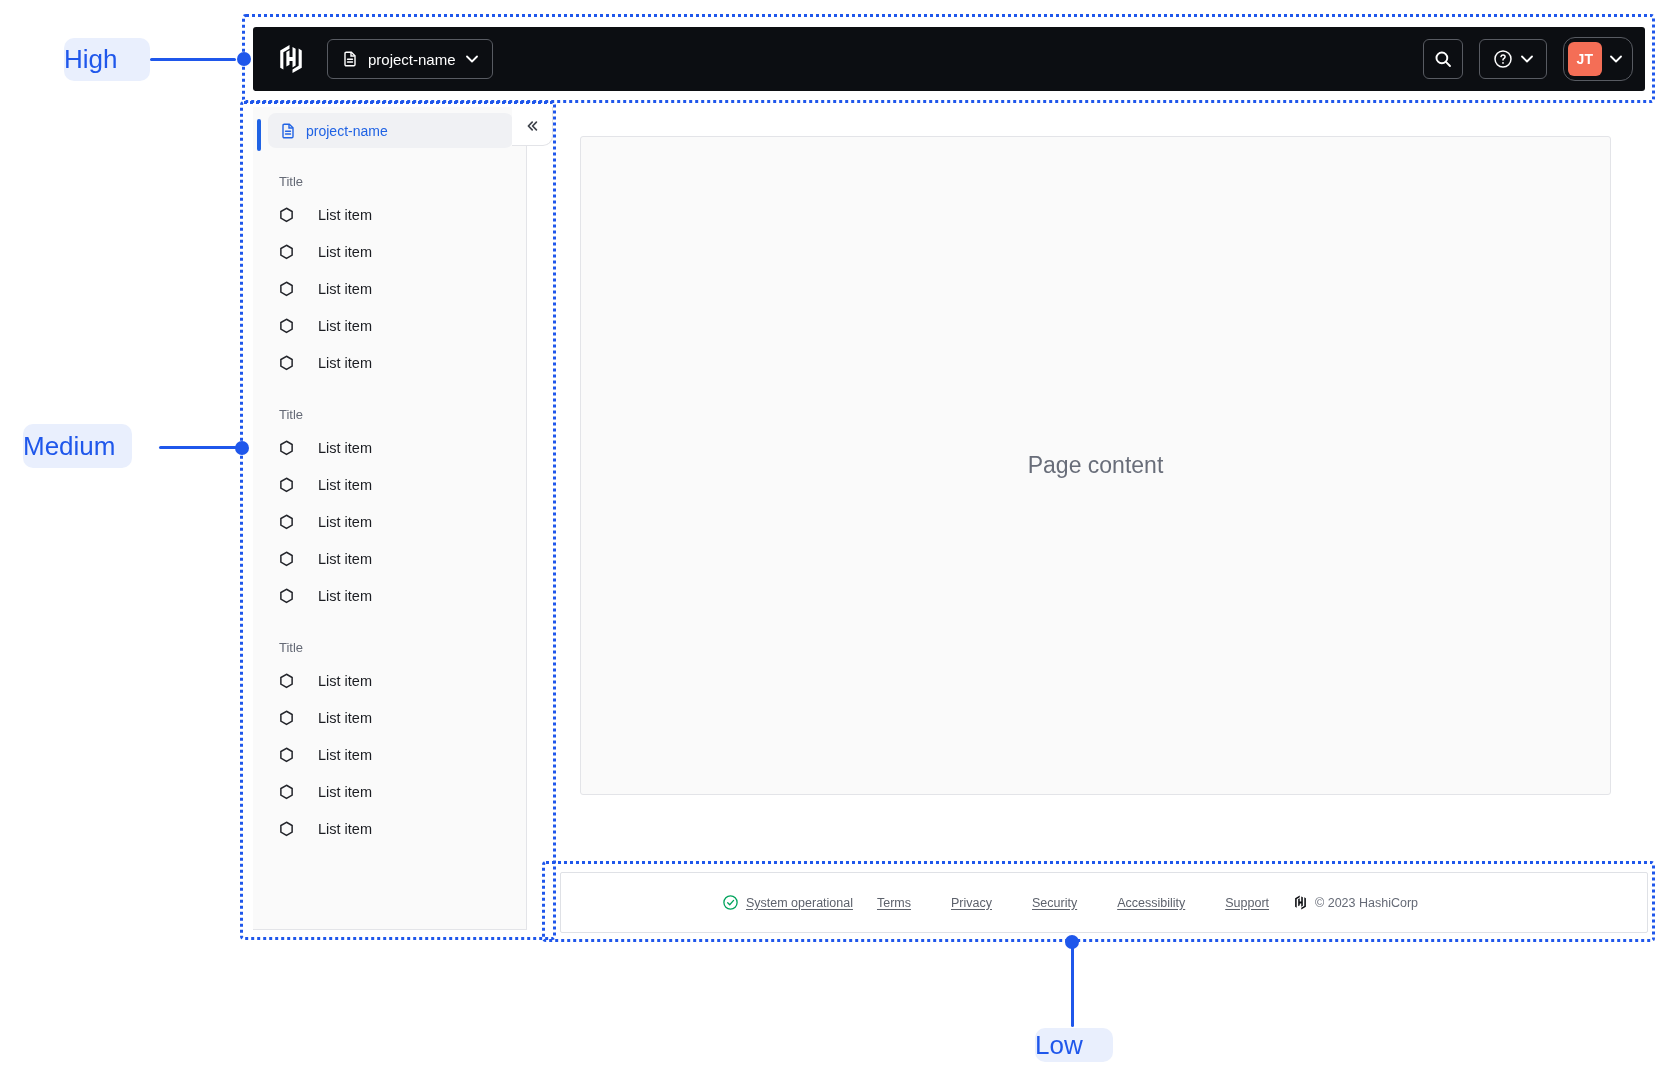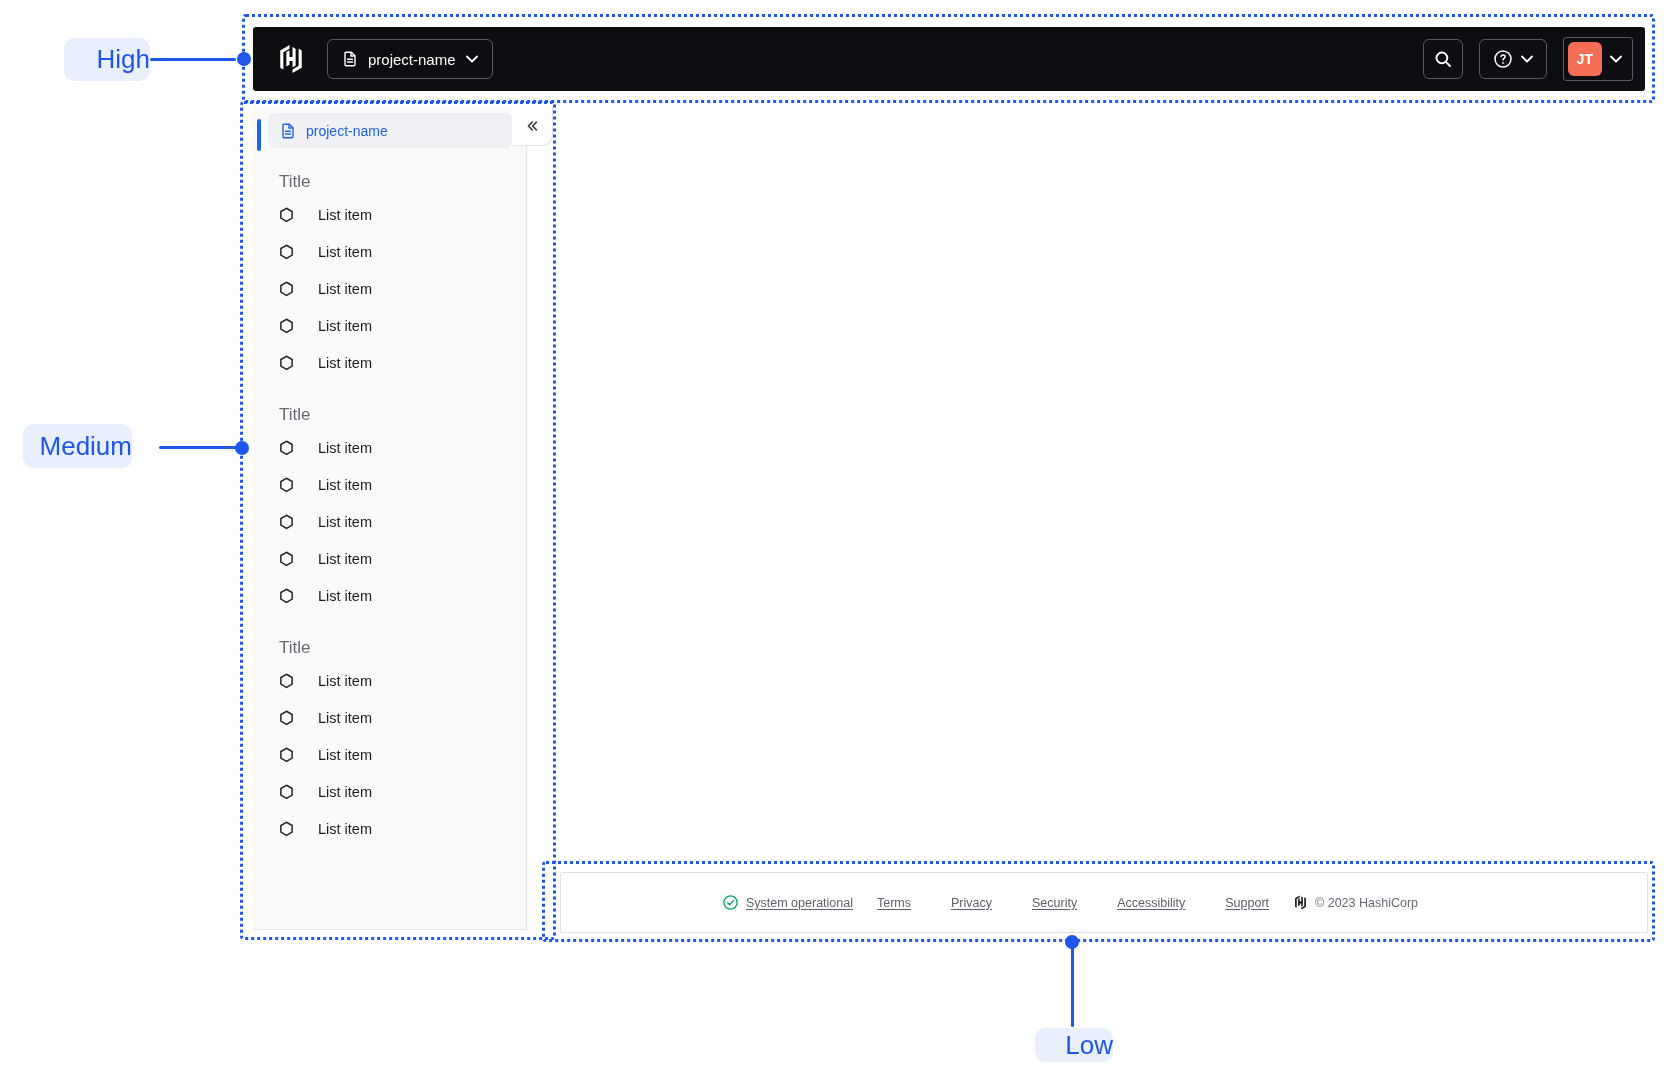--- a/index.html
+++ b/index.html
@@ -8,21 +8,21 @@
   .abs{position:absolute;box-sizing:border-box;}
 
   
   .annot{border:3px dotted #1f57eb;border-radius:4px;}
   .box-high{left:242px;top:14px;width:1413px;height:89px;}
   .box-medium{left:240px;top:101px;width:316px;height:839px;}
   .box-low{left:542px;top:861px;width:1113px;height:81px;}
 
   
   .pill{background:#e9effd;color:#1f57eb;border-radius:10px;display:flex;align-items:center;
-        justify-content:flex-end;font-size:26px;font-weight:500;}
+        justify-content:flex-start;font-size:26px;font-weight:500;}
   .pill-high{left:64px;top:38px;width:86px;height:43px;}
   .pill-medium{left:23px;top:424px;width:109px;height:44px;}
   .pill-low{left:1035px;top:1028px;width:78px;height:34px;}
   .conn{background:#1f57eb;}
   .line-high{left:150px;top:58px;width:86px;height:3px;border-radius:2px;}
   .dot-high{left:237px;top:52px;width:14px;height:14px;border-radius:50%;}
   .line-medium{left:159px;top:446px;width:78px;height:3px;border-radius:2px;}
   .dot-medium{left:235px;top:441px;width:14px;height:14px;border-radius:50%;}
   .line-low{left:1071px;top:945px;width:3px;height:82px;border-radius:2px;}
   .dot-low{left:1065px;top:935px;width:14px;height:14px;border-radius:50%;}
@@ -30,37 +30,37 @@
   
   .topnav{left:253px;top:27px;width:1392px;height:64px;background:#0c0e12;border-radius:3px;
           display:flex;align-items:center;padding:0 12px;gap:16px;}
   .nav-logo{width:32px;height:32px;margin-left:10px;display:flex;align-items:center;justify-content:center;color:#fff;}
   .project-btn{display:flex;align-items:center;gap:10px;height:40px;padding:0 14px;margin-left:4px;
                border:1px solid #585b62;border-radius:6px;color:#fff;font-size:15px;background:transparent;cursor:pointer;}
   .nav-spacer{flex:1;}
   .icon-btn{height:40px;min-width:40px;border:1px solid #585b62;border-radius:6px;background:transparent;
             display:flex;align-items:center;justify-content:center;color:#fff;cursor:pointer;gap:8px;}
   .help-btn{width:68px;}
-  .user-btn{height:44px;border:1px solid #585b62;border-radius:3px;background:transparent;display:flex;
+  .user-btn{height:44px;border:1px solid #585b62;border-radius:12px;background:transparent;display:flex;
             align-items:center;gap:8px;padding:4px 10px 4px 4px;cursor:pointer;}
   .avatar{width:34px;height:34px;border-radius:6px;background:#f46e56;color:#fff;font-size:14px;
           font-weight:700;display:flex;align-items:center;justify-content:center;letter-spacing:.3px;}
 
   
   .sidebar{left:253px;top:107px;width:274px;height:823px;background:#fafafa;
            border-right:1px solid #e3e4e8;border-bottom:1px solid #e3e4e8;}
   .active-row{position:relative;margin:6px 13px 0 15px;height:35px;background:#f0f1f4;border-radius:8px;
               display:flex;align-items:center;gap:10px;padding:0 12px;color:#2063e4;font-size:14px;
               font-weight:500;cursor:pointer;}
   .active-bar{position:absolute;left:4px;top:12px;width:4px;height:32px;background:#2063e4;border-radius:2px;}
   .collapse-tab{left:512px;top:107px;width:41px;height:39px;background:#fff;border:1px solid #e3e4e8;
                 border-top:none;border-left:none;border-radius:0 0 10px 0;display:flex;align-items:center;
                 justify-content:center;color:#3f434b;cursor:pointer;}
   .side-section{margin-top:24px;}
-  .side-title{padding:0 0 4px 26px;height:20px;line-height:20px;font-size:17px;color:#656a76;}
+  .side-title{padding:0 0 4px 26px;height:20px;line-height:20px;font-size:13px;color:#656a76;}
   .side-item{height:37px;display:flex;align-items:center;gap:24px;padding-left:26px;font-size:14.5px;
              color:#1b1d22;cursor:pointer;}
   .hex{display:flex;color:#23252b;}
 
   
   .content-panel{left:580px;top:136px;width:1031px;height:659px;background:#fafafa;
                  border:1px solid #e3e4e8;border-radius:3px;display:flex;align-items:center;justify-content:center;}
   .content-text{font-size:23px;color:#686d79;}
 
   
@@ -307,20 +307,23 @@
 
   <button class="abs collapse-tab">
     <span style="display:flex;">
       <svg width="16" height="14" viewBox="0 0 16 14" fill="none" stroke="currentColor" stroke-width="1.7" stroke-linecap="round" stroke-linejoin="round">
         <path d="M8.2 3.2 4.4 7l3.8 3.8"></path>
           <path d="M12.4 3.2 8.6 7l3.8 3.8"></path>
       </svg>
     </span>
   </button>
 
+  <div class="abs content-panel">
+    <span class="content-text">Page content</span>
+  </div>
 
   <div class="abs footer">
     <a class="f-status" href="#">
       <span class="status-icon">
         <svg width="15" height="15" viewBox="0 0 15 15" fill="none" stroke="currentColor" stroke-width="1.3" stroke-linecap="round" stroke-linejoin="round">
           <circle cx="7.5" cy="7.5" r="6.6"></circle>
             <path d="m4.7 7.8 2 2 3.9-4.4"></path>
         </svg>
       </span>
       <span class="f-link">System operational</span>

